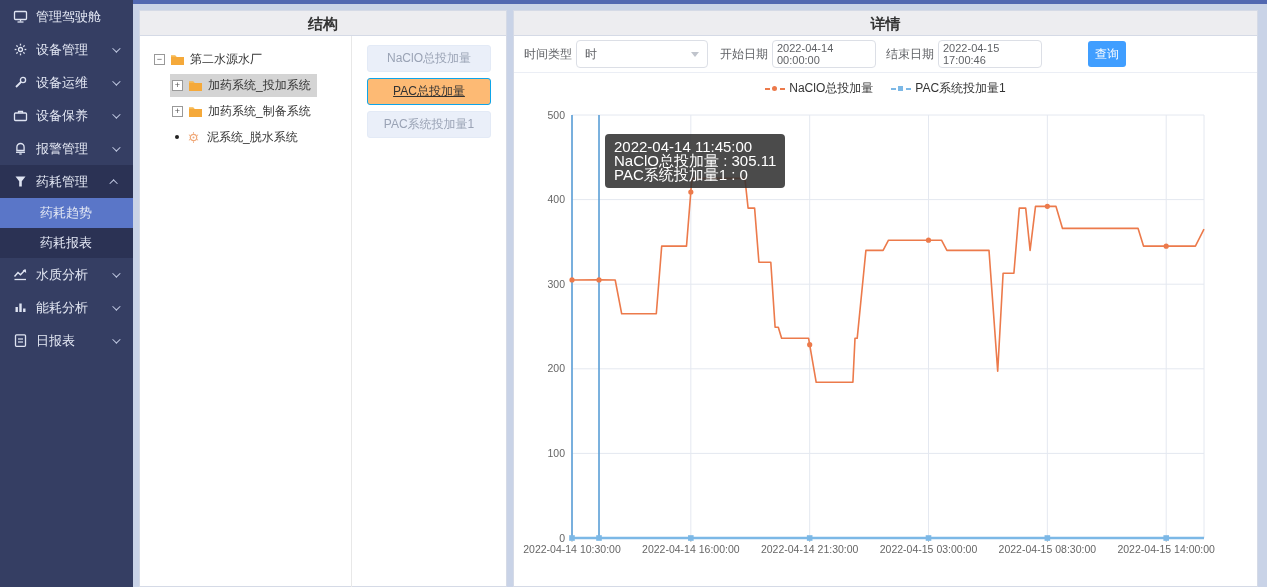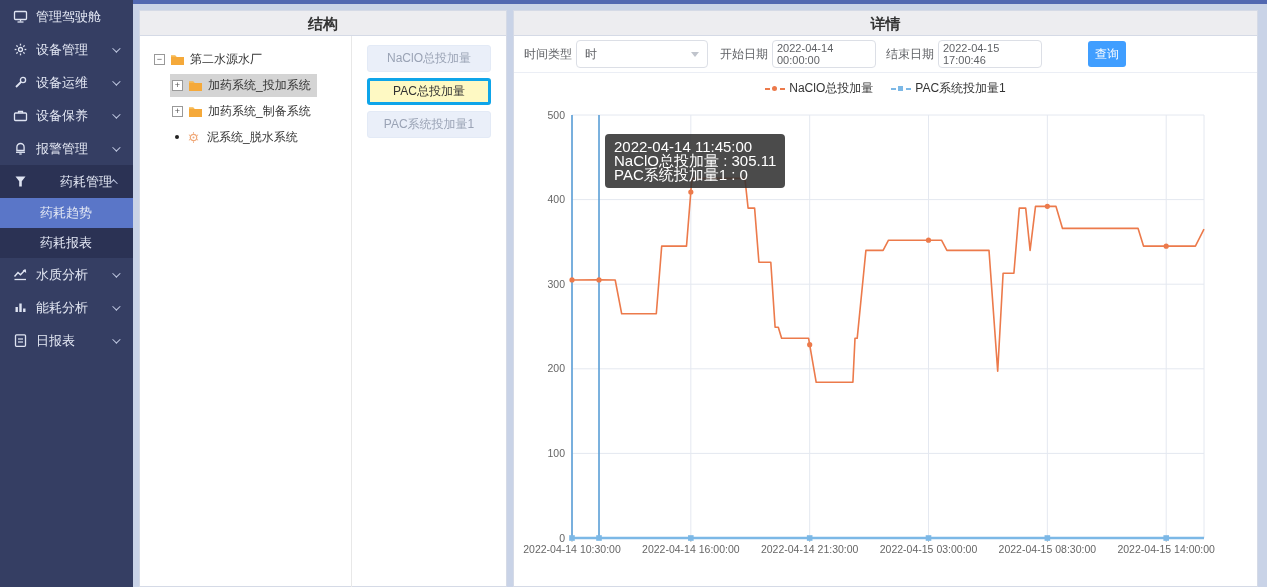--- a/index.html
+++ b/index.html
@@ -35,21 +35,21 @@
   .tree-inner { display:flex; align-items:center; padding:3px 6px 3px 2px; }
   .tree-inner.sel { background:#d4d4d4; }
   .expander { width:11px; height:11px; border:1px solid #999; background:#fff; font-size:9px;
     line-height:9px; text-align:center; color:#555; margin-right:5px; flex:0 0 11px; }
   .bullet { width:4px; height:4px; border-radius:50%; background:#222; margin:0 8px 0 3px; flex:0 0 4px; }
   .tree-ic { width:15px; height:13px; margin-right:5px; flex:0 0 15px; }
   #btn-col { flex:1; padding:9px 15px; }
   .metric-btn { height:27px; margin-bottom:6px; border-radius:3px; font-size:12px;
     display:flex; align-items:center; justify-content:center; cursor:pointer; }
   .metric-btn.selected { background:#eaeff9; color:#9aa3b5; border:1px solid #e3eaf6; }
-  .metric-btn.normal { background:#fef9c3; color:#333; border:3px solid #0ea5e9; }
+  .metric-btn.normal { background:#fdba74; color:#333; border:1px solid #0ea5e9;text-decoration:underline; }
 
   #detail { left:513px; top:10px; width:745px; height:577px; }
 
   
   #toolbar { height:37px; border-bottom:1px solid #ebeef5; display:flex; align-items:center;
     font-size:12px; color:#606266; padding-left:6px; }
   .tb-label { margin:8px 4px; white-space:nowrap; }
   .tb-box { height:28px; border:1px solid #dcdfe6; border-radius:4px; background:#fff;
     display:flex; align-items:center; padding:0 8px; color:#606266; }
   #type-select { width:132px; justify-content:space-between; cursor:pointer; }
@@ -121,21 +121,21 @@
     </div>
     <div class="side-item">
       <span class="ic"><svg width="15" height="15" viewBox="0 0 15 15">
           <path d="M7.5 2.5 a3.6 3.6 0 0 1 3.6 3.6 V9.5 h-7.2 V6.1 a3.6 3.6 0 0 1 3.6 -3.6 z" fill="none" stroke="#dfe4f2" stroke-width="1.3"></path>
           <line x1="3" y1="11.3" x2="12" y2="11.3" stroke="#dfe4f2" stroke-width="1.3"></line>
           <line x1="6.3" y1="13" x2="8.7" y2="13" stroke="#dfe4f2" stroke-width="1.3"></line>
         </svg></span>
       <span class="lbl">报警管理</span>
       <span class="chev"></span>
     </div>
-    <div class="side-item" style="background: rgb(43, 50, 84); text-align: right;">
+    <div class="side-item" style="background: rgb(43, 50, 84);">
       <span class="ic"><svg width="15" height="15" viewBox="0 0 15 15">
           <polygon points="2.5,2.5 12.5,2.5 8.8,7.2 8.8,12.5 6.2,12.5 6.2,7.2" fill="#dfe4f2"></polygon>
         </svg></span>
       <span class="lbl">药耗管理</span>
       <span class="chev up"></span>
     </div>
     <div class="submenu">
       <div class="sub-item active">药耗趋势</div>
       <div class="sub-item">药耗报表</div>
     </div>

